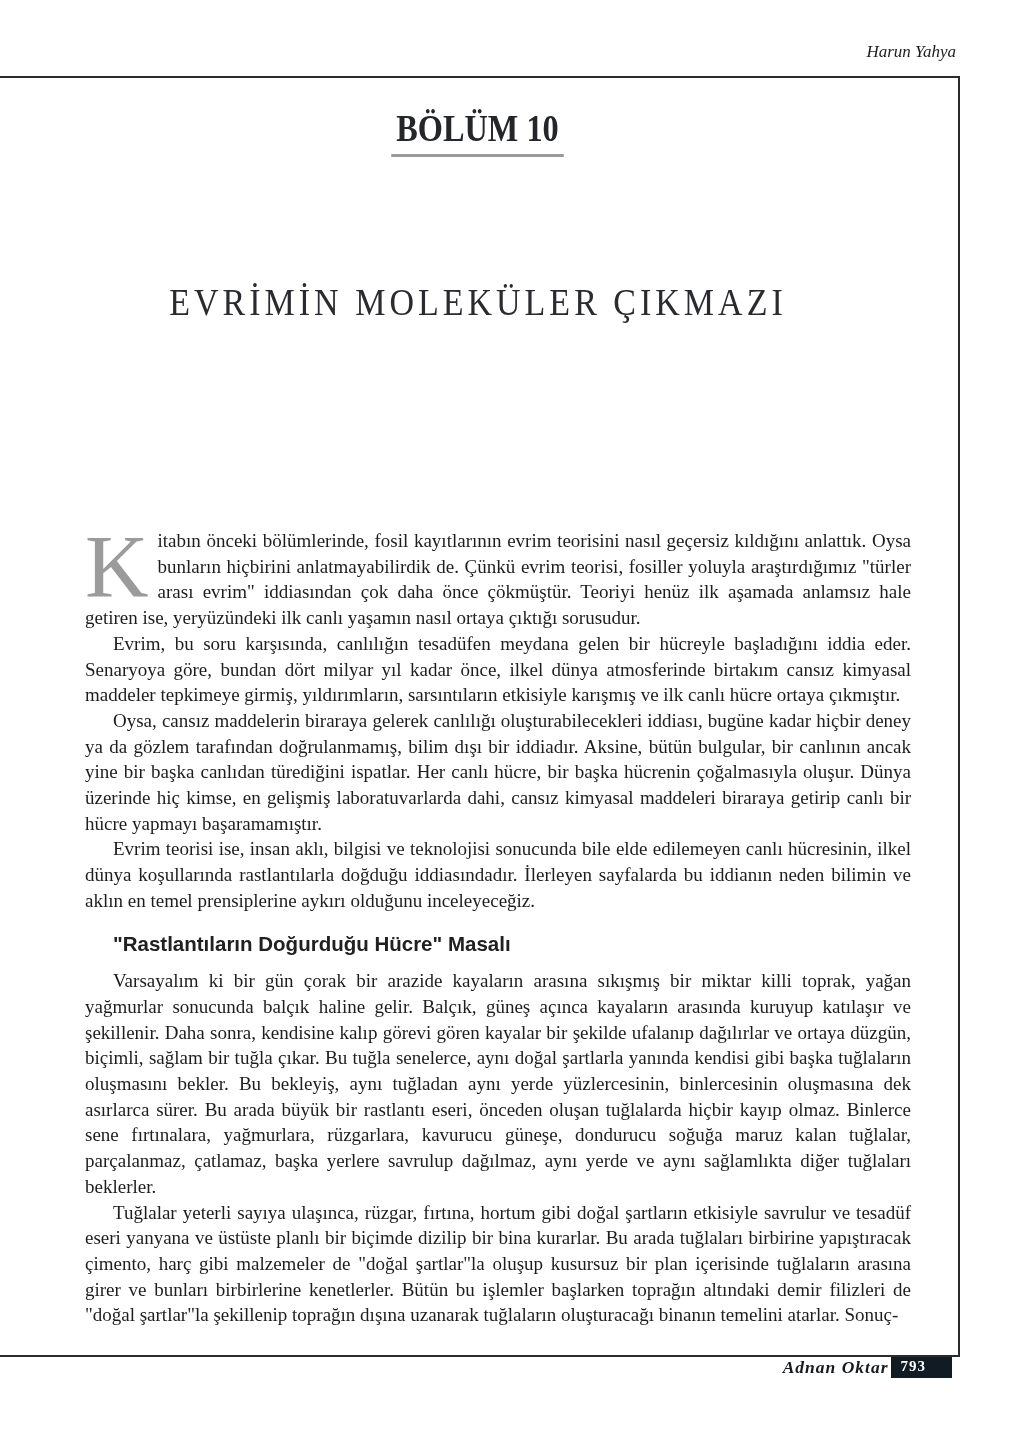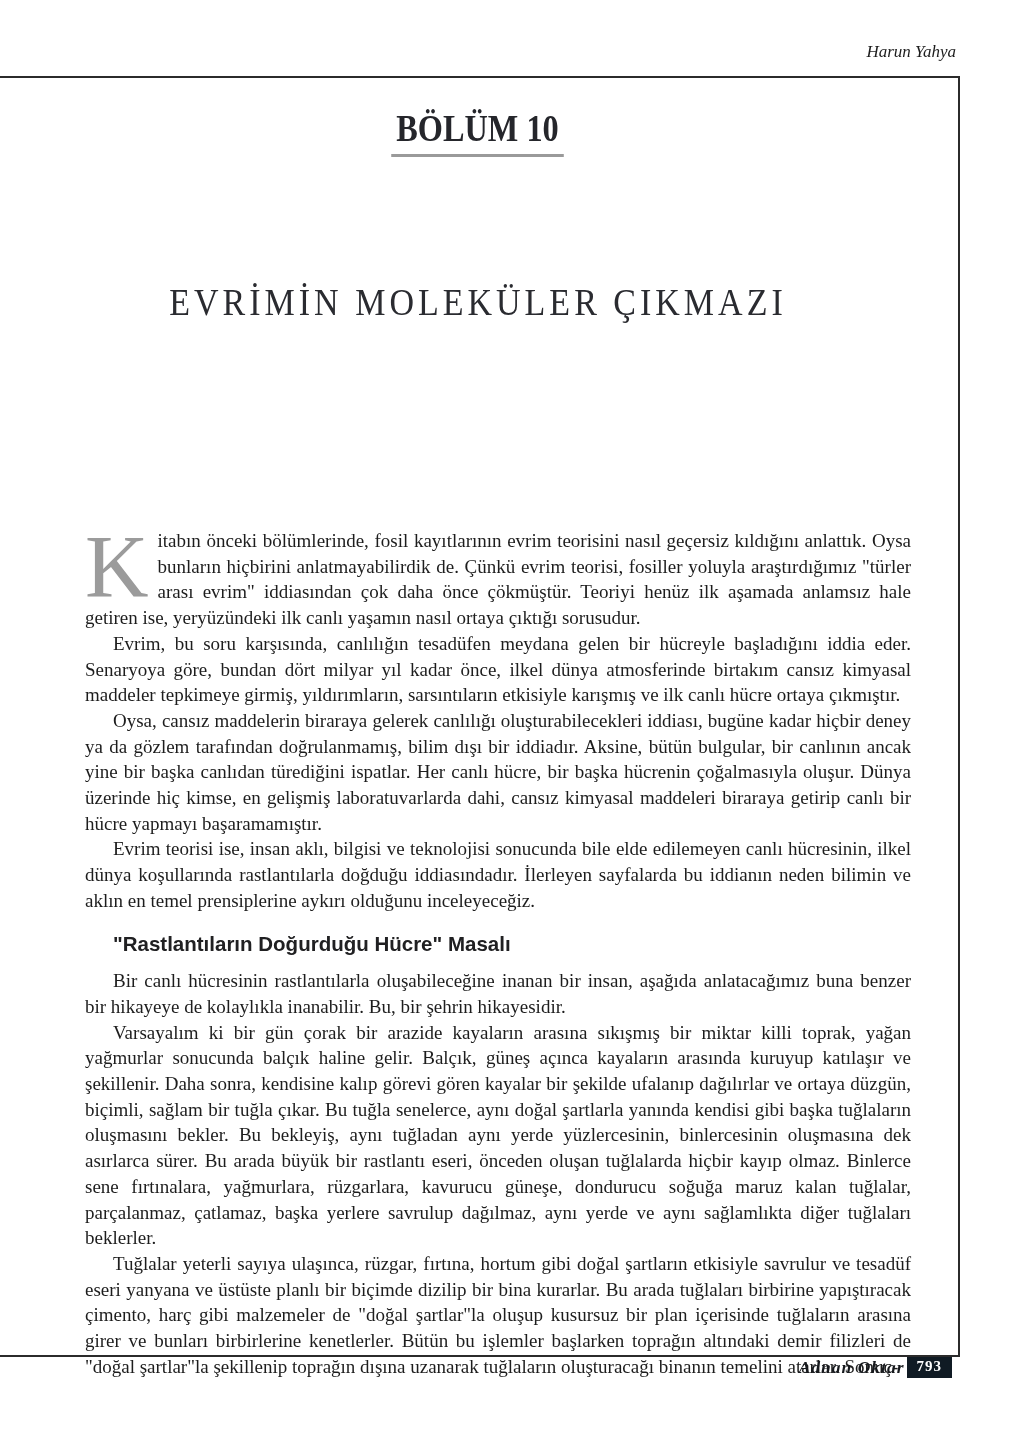--- a/index.html
+++ b/index.html
@@ -79,21 +79,21 @@
   .footer-author{
     font-style:italic;font-weight:700;font-size:17.5px;
     letter-spacing:1px;
     color:#16191d;
   }
   .page-badge{
     display:inline-block;
     background:#101b24;
     color:#ffffff;
     font-weight:700;font-size:15px;
-    padding:1px 10px 3px 10px;
+    padding:1px 26px 3px 10px;
     letter-spacing:1px;
   }
 </style>
 </head>
 <body>
 
 <div class="page">
 
   <div class="running-header">Harun Yahya</div>
 
@@ -109,21 +109,20 @@
 
     <div class="body-text">
       <div id="top-paragraphs">
           <p class="first-par"><span class="dropcap">K</span>itabın önceki bölümlerinde, fosil kayıtlarının evrim teorisini nasıl geçersiz kıldığını anlattık. Oysa bunların hiçbirini anlatmayabilirdik de. Çünkü evrim teorisi, fosiller yoluyla araştırdığımız "türler arası evrim" iddiasından çok daha önce çökmüştür. Teoriyi henüz ilk aşamada anlamsız hale getiren ise, yeryüzündeki ilk canlı yaşamın nasıl ortaya çıktığı sorusudur.</p>
           <p>Evrim, bu soru karşısında, canlılığın tesadüfen meydana gelen bir hücreyle başladığını iddia eder. Senaryoya göre, bundan dört milyar yıl kadar önce, ilkel dünya atmosferinde birtakım cansız kimyasal maddeler tepkimeye girmiş, yıldırımların, sarsıntıların etkisiyle karışmış ve ilk canlı hücre ortaya çıkmıştır.</p>
           <p>Oysa, cansız maddelerin biraraya gelerek canlılığı oluşturabilecekleri iddiası, bugüne kadar hiçbir deney ya da gözlem tarafından doğrulanmamış, bilim dışı bir iddiadır. Aksine, bütün bulgular, bir canlının ancak yine bir başka canlıdan türediğini ispatlar. Her canlı hücre, bir başka hücrenin çoğalmasıyla oluşur. Dünya üzerinde hiç kimse, en gelişmiş laboratuvarlarda dahi, cansız kimyasal maddeleri biraraya getirip canlı bir hücre yapmayı başaramamıştır.</p>
           <p>Evrim teorisi ise, insan aklı, bilgisi ve teknolojisi sonucunda bile elde edilemeyen canlı hücresinin, ilkel dünya koşullarında rastlantılarla doğduğu iddiasındadır. İlerleyen sayfalarda bu iddianın neden bilimin ve aklın en temel prensiplerine aykırı olduğunu inceleyeceğiz.</p>
         </div>
       <h2 class="section-heading">"Rastlantıların Doğurduğu Hücre" Masalı</h2>
       <div id="bottom-paragraphs">
-          <p>Bir canlı hücresinin rastlantılarla oluşabileceğine inanan bir insan, aşağıda anlatacağımız buna benzer bir hikayeye de kolaylıkla inanabilir. Bu, bir şehrin hikayesidir.</p>
           <p>Varsayalım ki bir gün çorak bir arazide kayaların arasına sıkışmış bir miktar killi toprak, yağan yağmurlar sonucunda balçık haline gelir. Balçık, güneş açınca kayaların arasında kuruyup katılaşır ve şekillenir. Daha sonra, kendisine kalıp görevi gören kayalar bir şekilde ufalanıp dağılırlar ve ortaya düzgün, biçimli, sağlam bir tuğla çıkar. Bu tuğla senelerce, aynı doğal şartlarla yanında kendisi gibi başka tuğlaların oluşmasını bekler. Bu bekleyiş, aynı tuğladan aynı yerde yüzlercesinin, binlercesinin oluşmasına dek asırlarca sürer. Bu arada büyük bir rastlantı eseri, önceden oluşan tuğlalarda hiçbir kayıp olmaz. Binlerce sene fırtınalara, yağmurlara, rüzgarlara, kavurucu güneşe, dondurucu soğuğa maruz kalan tuğlalar, parçalanmaz, çatlamaz, başka yerlere savrulup dağılmaz, aynı yerde ve aynı sağlamlıkta diğer tuğlaları beklerler.</p>
           <p>Tuğlalar yeterli sayıya ulaşınca, rüzgar, fırtına, hortum gibi doğal şartların etkisiyle savrulur ve tesadüf eseri yanyana ve üstüste planlı bir biçimde dizilip bir bina kurarlar. Bu arada tuğlaları birbirine yapıştıracak çimento, harç gibi malzemeler de "doğal şartlar"la oluşup kusursuz bir plan içerisinde tuğlaların arasına girer ve bunları birbirlerine kenetlerler. Bütün bu işlemler başlarken toprağın altındaki demir filizleri de "doğal şartlar"la şekillenip toprağın dışına uzanarak tuğlaların oluşturacağı binanın temelini atarlar. Sonuç-</p>
         </div>
     </div>
 
   </div>
 
   <div class="footer">
     <span class="footer-author">Adnan Oktar</span>
     <span class="page-badge">793</span>

